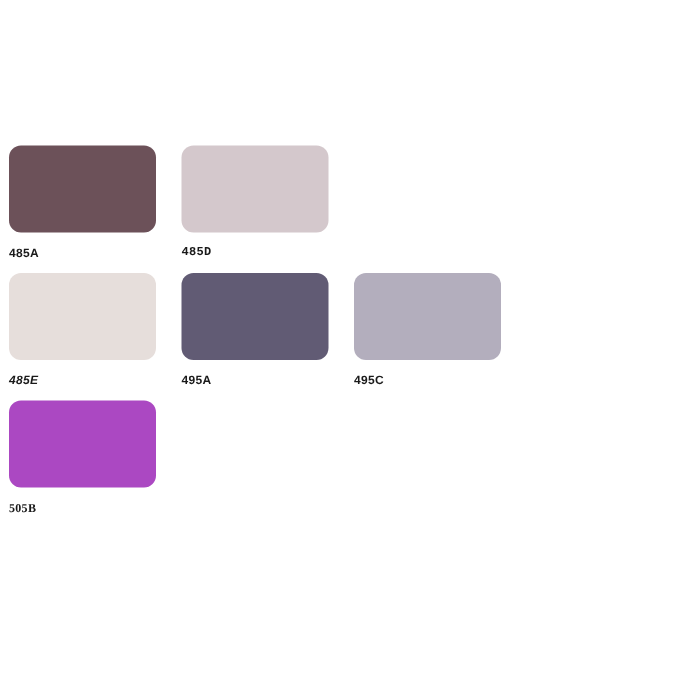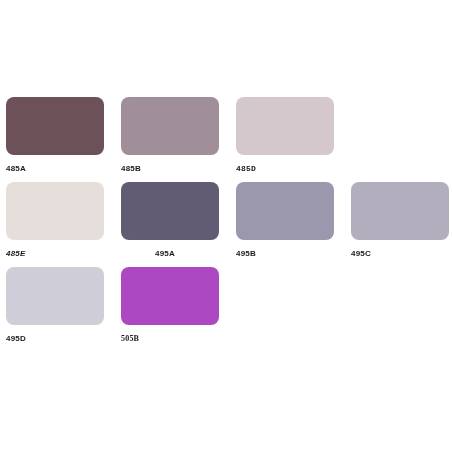--- a/index.html
+++ b/index.html
@@ -60,52 +60,40 @@
 <body style="background-color: rgb(255, 255, 255);">
 
 <div id="swatch-palette">
 
   <div class="swatch-row">
     <div class="swatch-cell">
       <div class="swatch-chip" style="background-color: rgb(108, 81, 89);"></div>
       <div class="swatch-label" style="color: rgb(26, 26, 26);">485A</div>
     </div>
     <div class="swatch-cell">
-      <div class="swatch-chip" style="background-color: rgb(160, 142, 153);"></div>
-      <div class="swatch-label" style="color: rgb(26, 26, 26);">485B</div>
-    </div>
-    <div class="swatch-cell">
       <div class="swatch-chip" style="background-color: rgb(212, 200, 204);"></div>
       <div class="swatch-label" style="color: rgb(26, 26, 26); font-family: Liberation Mono, monospace;">485D</div>
     </div>
   </div>
 
   <div class="swatch-row">
     <div class="swatch-cell">
       <div class="swatch-chip" style="background-color: rgb(230, 222, 219);"></div>
       <div class="swatch-label" style="color: rgb(26, 26, 26); font-style: italic;">485E</div>
     </div>
     <div class="swatch-cell">
       <div class="swatch-chip" style="background-color: rgb(97, 91, 116);"></div>
-      <div class="swatch-label" style="color: rgb(26, 26, 26); margin-left: 34px;">495A</div>
-    </div>
-    <div class="swatch-cell">
-      <div class="swatch-chip" style="background-color: rgb(155, 151, 173);"></div>
-      <div class="swatch-label" style="color: rgb(26, 26, 26);">495B</div>
+      <div class="swatch-label" style="color: rgb(26, 26, 26);">495A</div>
     </div>
     <div class="swatch-cell">
       <div class="swatch-chip" style="background-color: rgb(179, 174, 189);"></div>
       <div class="swatch-label" style="color: rgb(26, 26, 26);">495C</div>
     </div>
   </div>
 
   <div class="swatch-row">
     <div class="swatch-cell">
-      <div class="swatch-chip" style="background-color: rgb(207, 205, 215);"></div>
-      <div class="swatch-label" style="color: rgb(26, 26, 26);">495D</div>
-    </div>
-    <div class="swatch-cell">
       <div class="swatch-chip" style="background-color: rgb(171, 72, 194);"></div>
       <div class="swatch-label" style="color: rgb(26, 26, 26); font-family: Liberation Serif, serif;">505B</div>
     </div>
   </div>
 
 </div>
 
 </body></html>

